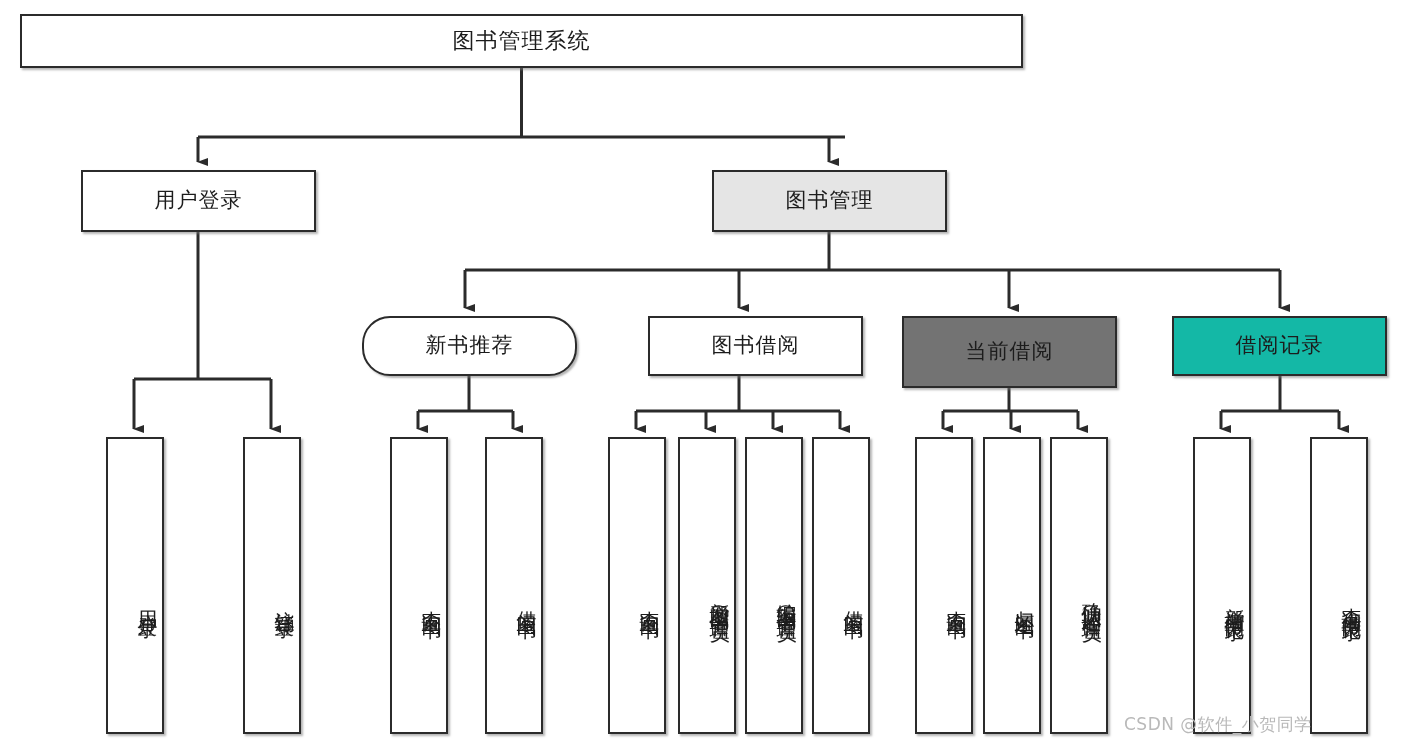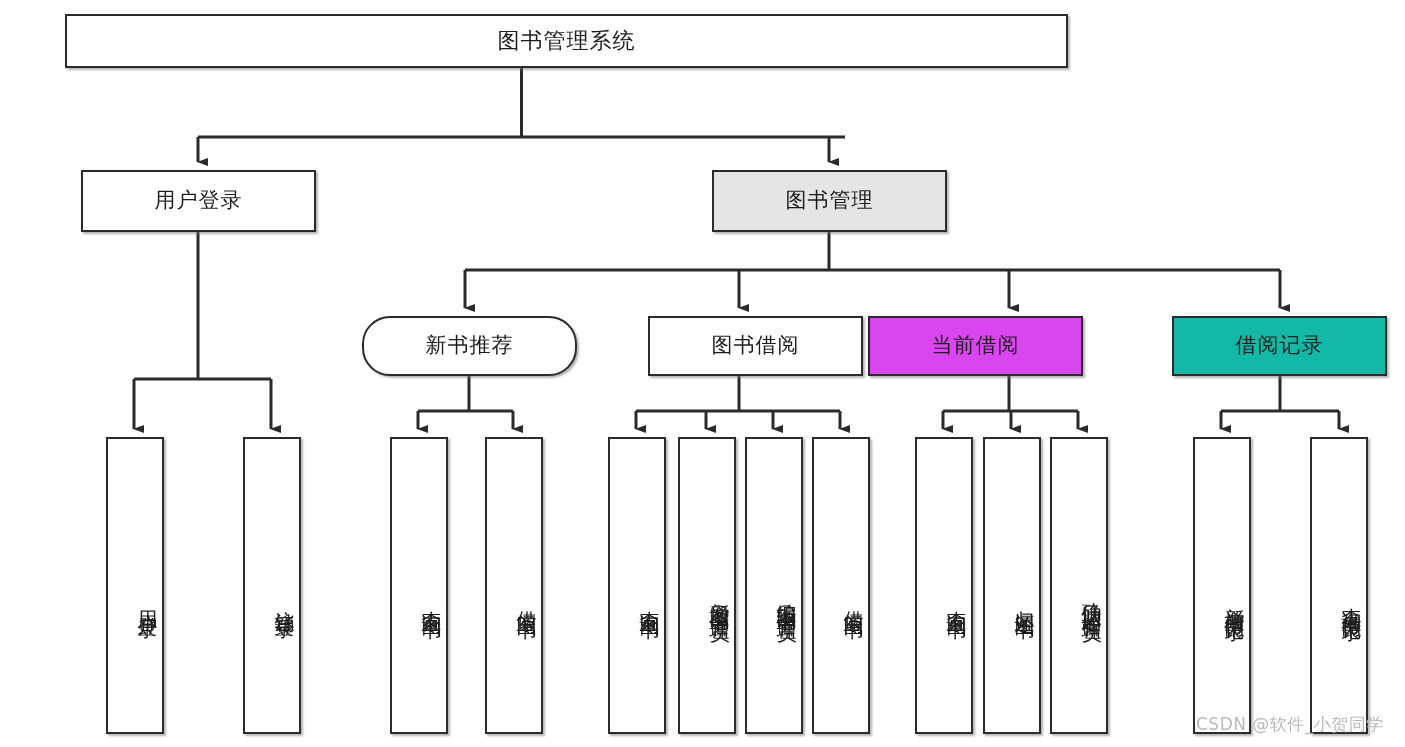--- a/index.html
+++ b/index.html
@@ -128,28 +128,28 @@
     </g>
 
     <g fill="none" stroke="#2b2b2b" stroke-width="3">
       <path d="M 1280 376 L 1280 411"></path>
       <path d="M 1221 411 L 1339 411"></path>
       <path d="M 1221 411 L 1221 429" marker-end="url(#arrowhead)"></path>
       <path d="M 1339 411 L 1339 429" marker-end="url(#arrowhead)"></path>
     </g>
   </svg>
 
-  <div class="node-box horizontal root" style="left: 20px; top: 14px; width: 1003px; height: 54px; border-color: rgb(43, 43, 43); background: rgb(255, 255, 255); color: rgb(28, 28, 28); margin-left: 45px;">图书管理系统</div>
+  <div class="node-box horizontal root" style="left: 20px; top: 14px; width: 1003px; height: 54px; border-color: rgb(43, 43, 43); background: rgb(255, 255, 255); color: rgb(28, 28, 28);">图书管理系统</div>
 
   <div class="node-box horizontal" style="left: 81px; top: 170px; width: 235px; height: 62px; border-color: rgb(43, 43, 43); background: rgb(255, 255, 255); color: rgb(28, 28, 28);">用户登录</div>
   <div class="node-box horizontal" style="left: 712px; top: 170px; width: 235px; height: 62px; border-color: rgb(43, 43, 43); background: #e5e5e5; color: rgb(28, 28, 28);">图书管理</div>
 
   <div class="node-box horizontal" style="left: 362px; top: 316px; width: 215px; height: 60px; border-color: rgb(43, 43, 43); background: rgb(255, 255, 255); color: rgb(28, 28, 28); border-radius: 28px;">新书推荐</div>
   <div class="node-box horizontal" style="left: 632px; top: 316px; width: 215px; height: 60px; border-color: rgb(43, 43, 43); background: rgb(255, 255, 255); color: rgb(28, 28, 28); margin-left: 16px;">图书借阅</div>
-  <div class="node-box horizontal" style="left: 868px; top: 316px; width: 215px; height: 60px; border-color: rgb(43, 43, 43); background: #d946ef; color: rgb(28, 28, 28);">当前借阅</div>
+  <div class="node-box horizontal" style="left: 902px; top: 316px; width: 215px; height: 72px; border-color: rgb(43, 43, 43); background: #737373; color: rgb(28, 28, 28);">当前借阅</div>
   <div class="node-box horizontal" style="left: 1172px; top: 316px; width: 215px; height: 60px; border-color: rgb(43, 43, 43); background: #14b8a6; color: rgb(28, 28, 28);">借阅记录</div>
 
   <div class="node-box vertical" style="left: 106px; top: 437px; width: 58px; height: 297px; border-color: rgb(43, 43, 43); background: rgb(255, 255, 255); color: rgb(28, 28, 28);">
     <span class="vlabel">用户登录</span>
   </div>
   <div class="node-box vertical" style="left: 243px; top: 437px; width: 58px; height: 297px; border-color: rgb(43, 43, 43); background: rgb(255, 255, 255); color: rgb(28, 28, 28);">
     <span class="vlabel">注销登录</span>
   </div>
   <div class="node-box vertical" style="left: 390px; top: 437px; width: 58px; height: 297px; border-color: rgb(43, 43, 43); background: rgb(255, 255, 255); color: rgb(28, 28, 28);">
     <span class="vlabel">查询图书</span>
@@ -178,15 +178,15 @@
   <div class="node-box vertical" style="left: 1050px; top: 437px; width: 58px; height: 297px; border-color: rgb(43, 43, 43); background: rgb(255, 255, 255); color: rgb(28, 28, 28);">
     <span class="vlabel">确认归还（管理员）</span>
   </div>
   <div class="node-box vertical" style="left: 1193px; top: 437px; width: 58px; height: 297px; border-color: rgb(43, 43, 43); background: rgb(255, 255, 255); color: rgb(28, 28, 28);">
     <span class="vlabel">新增借阅记录</span>
   </div>
   <div class="node-box vertical" style="left: 1310px; top: 437px; width: 58px; height: 297px; border-color: rgb(43, 43, 43); background: rgb(255, 255, 255); color: rgb(28, 28, 28);">
     <span class="vlabel">查询借阅记录</span>
   </div>
 
-  <div class="watermark" style="left: 1196px; top: 713px; color: rgb(185, 185, 185);">CSDN @软件_小贺同学</div>
+  <div class="watermark" style="left: 1124px; top: 713px; color: rgb(185, 185, 185);">CSDN @软件_小贺同学</div>
 
 </div>
 
 </body></html>

